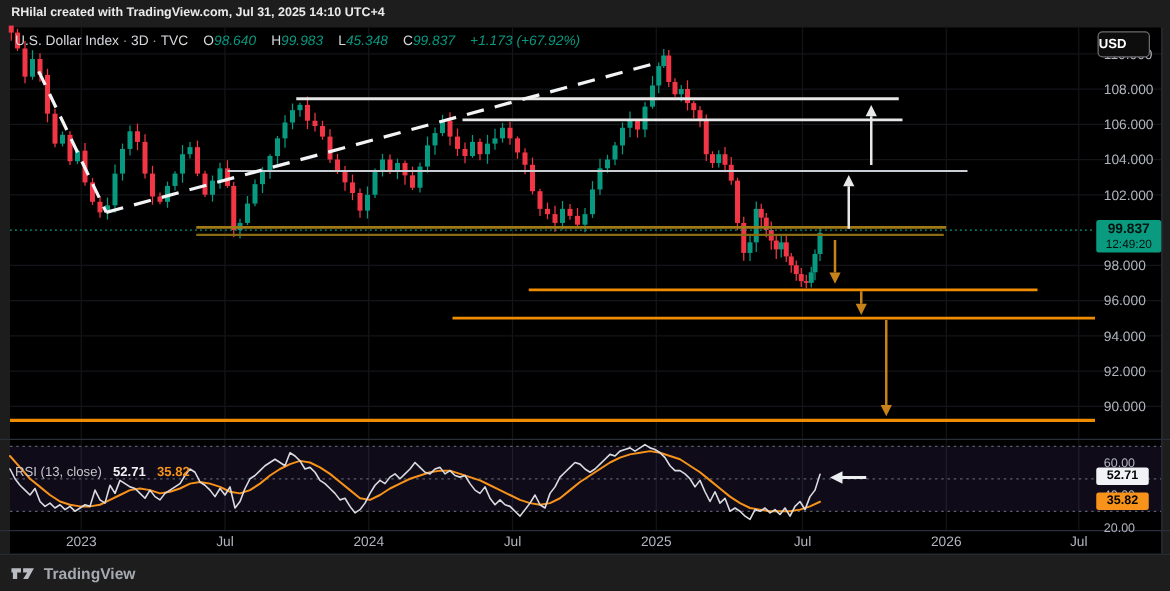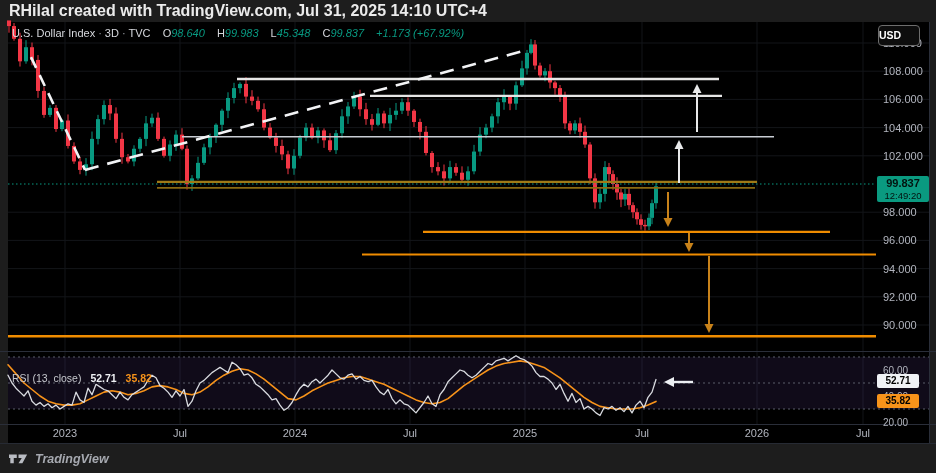--- a/index.html
+++ b/index.html
@@ -1,21 +1,21 @@
 <!DOCTYPE html>
 <html><head>
 <meta charset="utf-8">
 <style>
   html,body{margin:0;padding:0;background:#111;}
   #app{position:relative;width:936px;height:473px;background:#1d1d1d;overflow:hidden;
        font-family:"Liberation Sans",sans-serif;}
   #chart-svg{position:absolute;left:0;top:0;}
   #chart-svg text{font-family:"Liberation Sans",sans-serif;}
   .topbar{position:absolute;left:0;top:0;width:936px;height:22px;background:#1d1d1d;
-          color:#ebebeb;font-size:16px;font-weight:bold;line-height:22px;padding-left:9px;
+          color:#ebebeb;font-size:10px;font-weight:bold;line-height:22px;padding-left:9px;
           box-sizing:border-box;white-space:nowrap;}
   .legend{position:absolute;left:12px;top:27px;font-size:11px;color:#d6d8dd;white-space:nowrap;}
   .legend .dim{color:#d6d8dd;}
   .legend .sep{color:#9a9da5;padding:0 3px;}
   .legend .grp{margin-left:9px;}
   .legend .val{color:#089981;font-style:italic;}
   .usd-btn{position:absolute;left:878px;top:25px;width:40px;height:19px;line-height:19px;
            border:1px solid #6d6d6d;border-radius:4px;background:#0d0d0d;
            color:#fff;font-size:10.5px;font-weight:bold;cursor:pointer;}
   .price-badge{position:absolute;left:877px;top:176px;width:52px;height:26px;background:#0a9a80;
@@ -25,21 +25,21 @@
   .rsi-legend{position:absolute;left:12px;top:356px;font-size:10.5px;white-space:nowrap;margin-top:16px;}
   .rsi-legend .nm{color:#c6c8cd;}
   .rsi-legend .rv{color:#eff1f4;font-weight:bold;margin-left:6px;}
   .rsi-legend .rm{color:#f7931a;font-weight:bold;margin-left:6px;}
   .rsi-badge{position:absolute;left:877px;width:42px;height:14px;line-height:14px;text-align:center;
            font-size:10px;font-weight:bold;border-radius:2px;color:#000;}
   .rsi-badge.white{top:374px;background:#f0f2f5;}
   .rsi-badge.orange{top:394px;background:#f7931a;}
   .footer{position:absolute;left:0;top:443px;width:936px;height:30px;background:#1d1d1d;
           border-top:1px solid #262a33;box-sizing:border-box;display:flex;align-items:center;
-          padding-left:9px;gap:7px;color:#a6a9b0;font-size:12.5px;font-weight:bold;font-style:italic;}
+          padding-left:9px;gap:7px;color:#a6a9b0;font-size:12.5px;font-weight:bold;}
   .tv-logo{display:inline-flex;}
 </style>
 </head>
 <body>
 
 <div id="app">
 
   <div class="topbar">
     <span>RHilal created with TradingView.com, Jul 31, 2025 14:10 UTC+4</span>
   </div>

